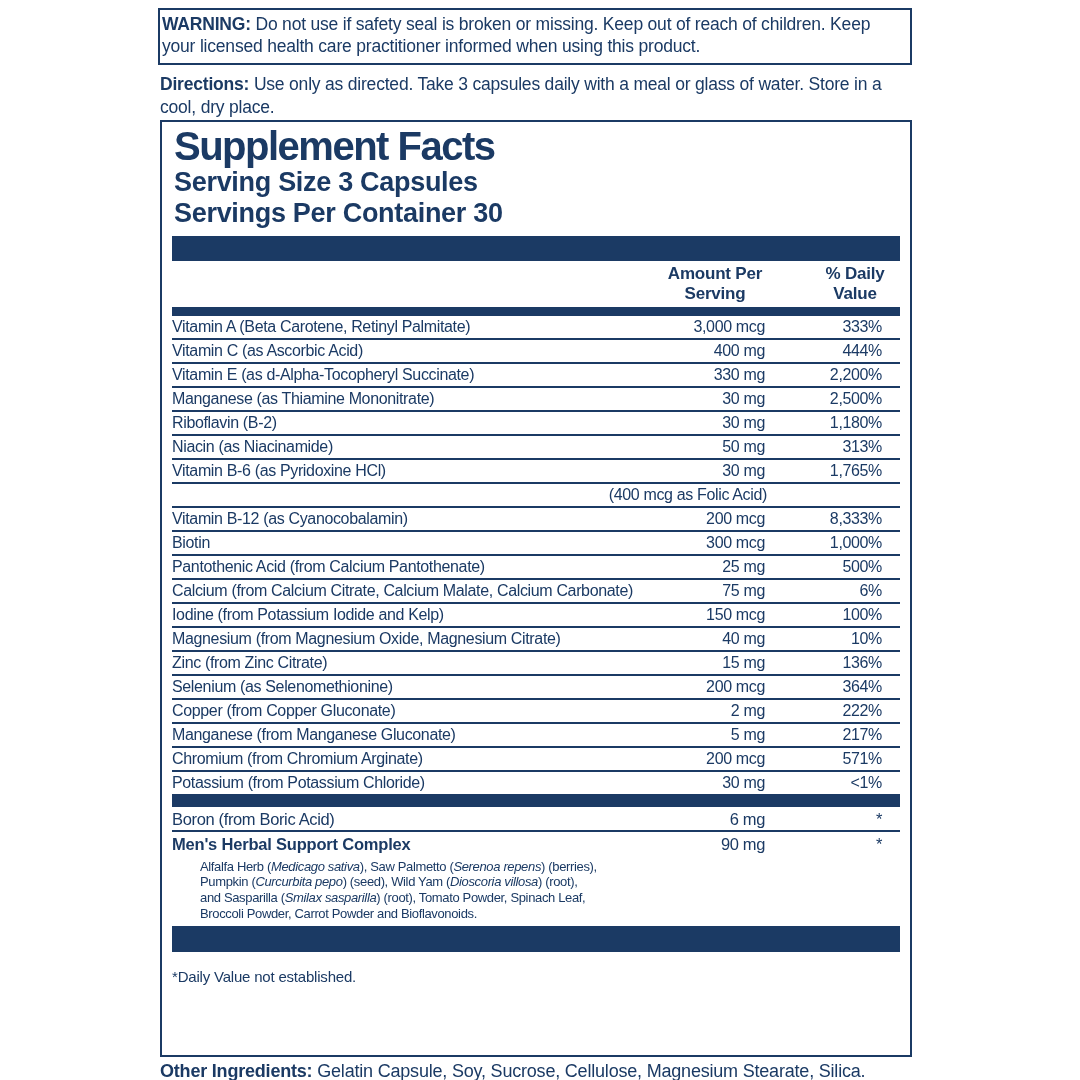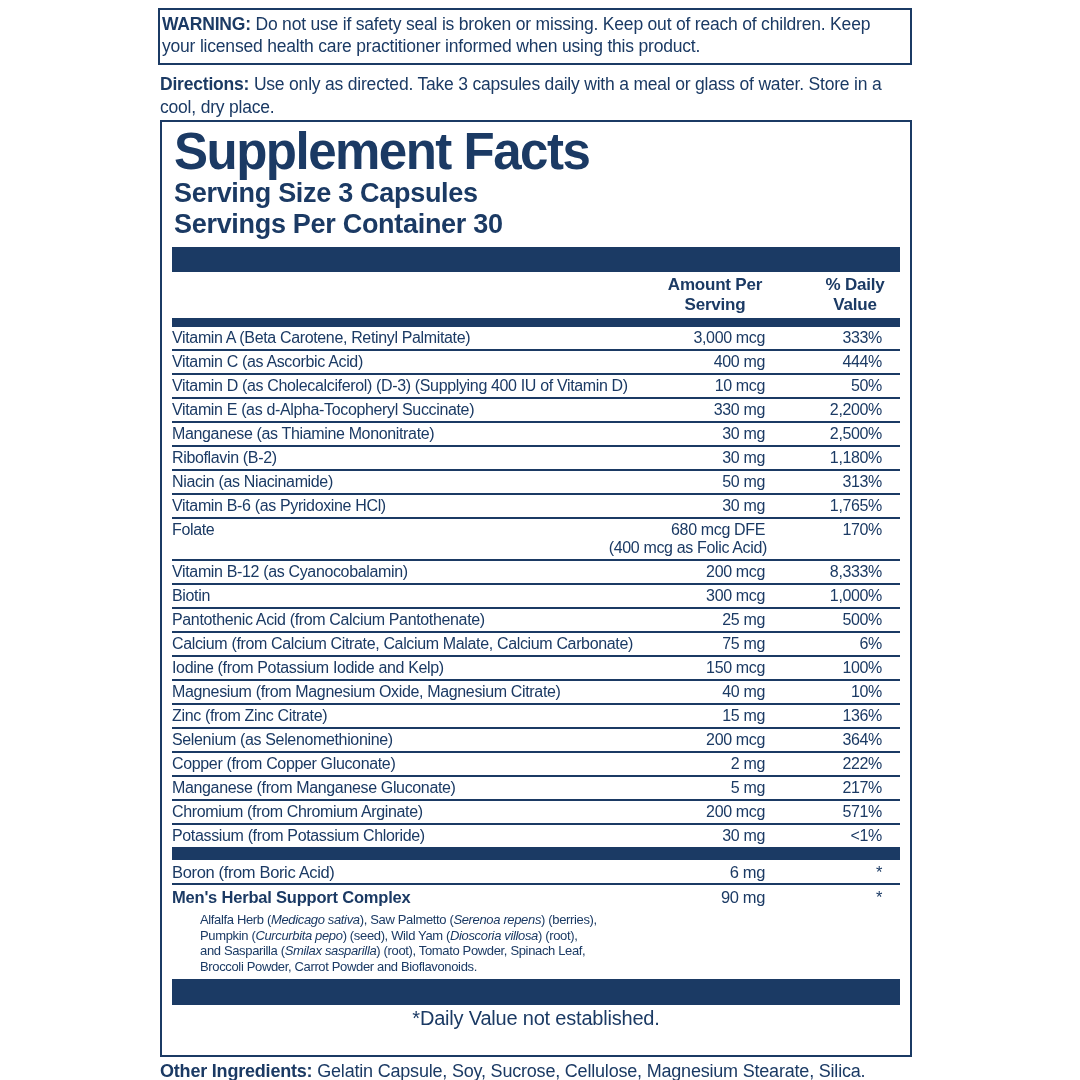--- a/index.html
+++ b/index.html
@@ -24,21 +24,21 @@
     font-size:17.5px;line-height:1.3;letter-spacing:-0.2px;
   }
 
   
   .panel{
     position:absolute;left:160px;top:120px;width:752px;height:937px;
     border:2px solid #1b3a64;box-sizing:border-box;
     padding:0 10px;
   }
   .sf-title{
-    font-size:51px;font-weight:bold;letter-spacing:-1.5px;
+    font-size:40px;font-weight:bold;letter-spacing:-1.5px;
     margin:4px 0 0 2px;line-height:1.02;white-space:nowrap;
   }
   .sub{
     font-size:27px;font-weight:bold;letter-spacing:-0.3px;
     line-height:1.15;margin-left:2px;white-space:nowrap;
   }
   .bar1{height:25px;margin-top:7px;}
   .hdr{position:relative;height:46px;}
   .hcol{position:absolute;top:3px;font-weight:bold;font-size:17px;
         text-align:center;line-height:1.18;letter-spacing:-0.2px;}
@@ -58,21 +58,21 @@
 
   .bar3{height:13px;}
   .rows2 .row{border-top:none;padding:3px 0 2px 0;
               font-size:16.5px;letter-spacing:-0.35px;line-height:1.12;}
   .herbal-row{border-top:2px solid #1b3a64;padding:3px 0 2px 0;
               font-size:16.5px;letter-spacing:-0.35px;line-height:1.12;}
   .herbal-desc{margin:3px 0 4px 28px;font-size:13px;
                letter-spacing:-0.35px;line-height:1.2;}
   .herbal-desc .dline{white-space:nowrap;}
   .bar4{height:26px;margin-top:5px;}
-  .footnote{font-size:20px;letter-spacing:-0.2px;padding-top:2px;text-align:center;}
+  .footnote{font-size:15px;letter-spacing:-0.2px;padding-top:16px;}
 
   .other{
     position:absolute;left:160px;top:1060px;width:760px;
     font-size:18px;letter-spacing:-0.2px;line-height:1.25;
   }
 </style>
 </head>
 <body>
 
 <div class="page">
@@ -115,27 +115,20 @@
         </div>
         <div class="row">
           <div class="rline">
             <span class="name">Vitamin C (as Ascorbic Acid)</span>
             <span class="amt">400 mg</span>
             <span class="dv">444%</span>
           </div>
         </div>
         <div class="row">
           <div class="rline">
-            <span class="name">Vitamin D (as Cholecalciferol) (D-3) (Supplying 400 IU of Vitamin D)</span>
-            <span class="amt">10 mcg</span>
-            <span class="dv">50%</span>
-          </div>
-        </div>
-        <div class="row">
-          <div class="rline">
             <span class="name">Vitamin E (as d-Alpha-Tocopheryl Succinate)</span>
             <span class="amt">330 mg</span>
             <span class="dv">2,200%</span>
           </div>
         </div>
         <div class="row">
           <div class="rline">
             <span class="name">Manganese (as Thiamine Mononitrate)</span>
             <span class="amt">30 mg</span>
             <span class="dv">2,500%</span>
@@ -156,25 +149,20 @@
           </div>
         </div>
         <div class="row">
           <div class="rline">
             <span class="name">Vitamin B-6 (as Pyridoxine HCl)</span>
             <span class="amt">30 mg</span>
             <span class="dv">1,765%</span>
           </div>
         </div>
         <div class="row">
-          <div class="rline">
-            <span class="name">Folate</span>
-            <span class="amt">680 mcg DFE</span>
-            <span class="dv">170%</span>
-          </div>
           <div class="amt2">(400 mcg as Folic Acid)</div>
         </div>
         <div class="row">
           <div class="rline">
             <span class="name">Vitamin B-12 (as Cyanocobalamin)</span>
             <span class="amt">200 mcg</span>
             <span class="dv">8,333%</span>
           </div>
         </div>
         <div class="row">

